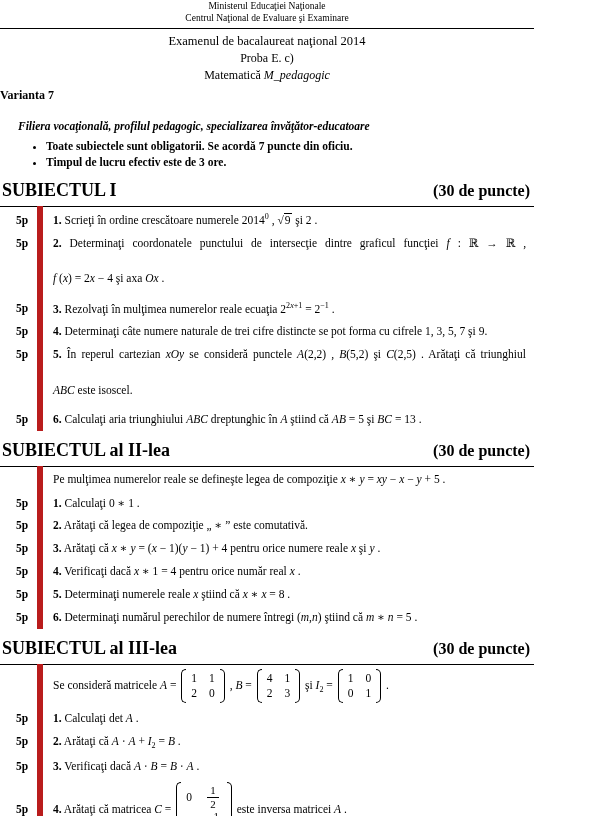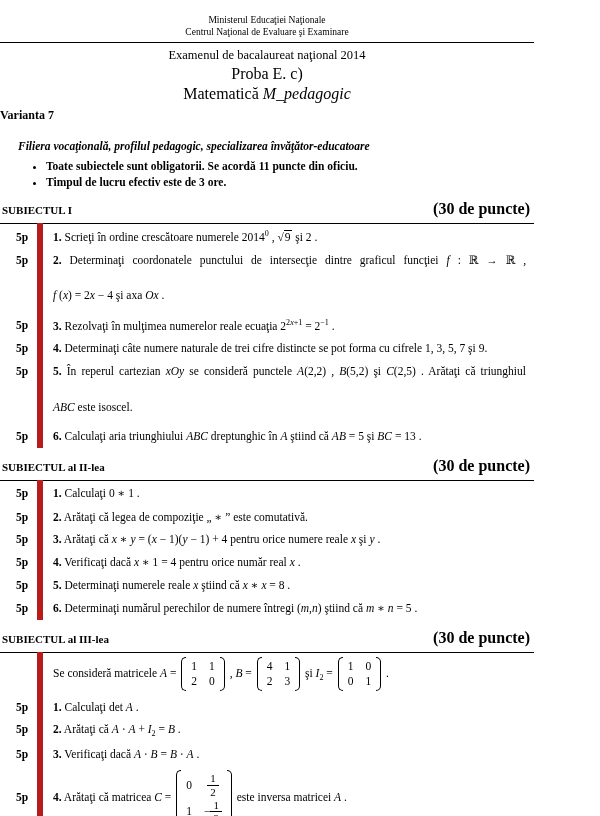--- a/index.html
+++ b/index.html
@@ -3,42 +3,42 @@
 <meta charset="utf-8">
 <style>
   * { box-sizing: border-box; }
   html, body { margin:0; padding:0; background:#fff; }
   body {
     width:600px;
     font-family:"Liberation Serif","DejaVu Serif",serif;
     color:#000;
     font-size:11.5px;
   }
-  .page { width:534px; height:816px; overflow:hidden; padding-top:14px; }
+  .page { width:534px; height:816px; overflow:hidden; padding-top:0; }
 
   
   .minline { text-align:center; font-size:9.5px; line-height:1.3; }
   .toprule { border:none; border-top:1px solid #000; margin:3px 0 2px 0; }
 
   
   .title-block { text-align:center; font-weight:normal; }
   .t1 { font-size:12.5px; margin-top:5px; }
-  .t2 { font-size:16px; margin-top:2px; }
+  .t2 { font-size:12px; margin-top:2px; }
   .it { font-style:italic; }
   .variant { text-align:left; font-weight:bold; font-size:12px; padding-right:4px; margin-top:5px; }
   .filiera { font-weight:bold; font-style:italic; font-size:11.5px; padding-left:18px; margin-top:17px; }
 
   
   .notes { margin:6px 0 4px 0; padding-left:46px; }
   .notes li { font-weight:bold; font-size:11.5px; line-height:1.45; }
 
   
   .sec-head { display:flex; justify-content:space-between; align-items:baseline;
               font-weight:bold; margin:9px 0 5px 0; padding:0 4px 0 2px; }
-  .sec-title { font-size:11px; }
+  .sec-title { font-size:18px; }
   .sec-points { font-size:16px; }
 
   
   .qtable { width:100%; border-collapse:collapse; border-top:1px solid #000; }
   .qtable td { vertical-align:baseline; padding:2.5px 0; }
   td.score { width:40px; min-width:40px; border-right:6px solid #b91c1c;
              font-weight:bold; padding-left:16px; }
   td.qtext { padding-left:10px; padding-right:8px; text-align:justify; line-height:1.55; }
 
   
@@ -81,21 +81,21 @@
   <div class="title-block">
     <div class="t1">Examenul de bacalaureat naţional 2014</div>
     <div class="t2">Proba E. c)</div>
     <div class="t2"><span>Matematică </span><span class="it">M_pedagogic</span></div>
   </div>
 
   <div class="variant">Varianta 7</div>
   <div class="filiera">Filiera vocaţională, profilul pedagogic, specializarea învăţător-educatoare</div>
 
   <ul class="notes">
-    <li>Toate subiectele sunt obligatorii. Se acordă 11 puncte din oficiu.</li>
+    <li>Toate subiectele sunt obligatorii. Se acordă 7 puncte din oficiu.</li>
     <li>Timpul de lucru efectiv este de 3 ore.</li>
   </ul>
 
   <div class="sec-head">
     <span class="sec-title">SUBIECTUL I</span>
     <span class="sec-points">(30 de puncte)</span>
   </div>
   <table class="qtable" id="table-0">
     <tbody>
         <tr>
@@ -124,20 +124,24 @@
         </tr>
       </tbody>
   </table>
 
   <div class="sec-head">
     <span class="sec-title">SUBIECTUL al II-lea</span>
     <span class="sec-points">(30 de puncte)</span>
   </div>
   <table class="qtable" id="table-1">
     <tbody>
+        <tr>
+          <td class="score"></td>
+          <td class="qtext">Pe mulţimea numerelor reale se defineşte legea de compoziţie <i>x</i> ∗ <i>y</i> = <i>xy</i> − <i>x</i> − <i>y</i> + 5 .</td>
+        </tr>
         <tr>
           <td class="score">5p</td>
           <td class="qtext"><b>1.</b> Calculaţi 0 ∗ 1 .</td>
         </tr>
         <tr>
           <td class="score">5p</td>
           <td class="qtext"><b>2.</b> Arătaţi că legea de compoziţie „ ∗ ” este comutativă.</td>
         </tr>
         <tr>
           <td class="score">5p</td>

